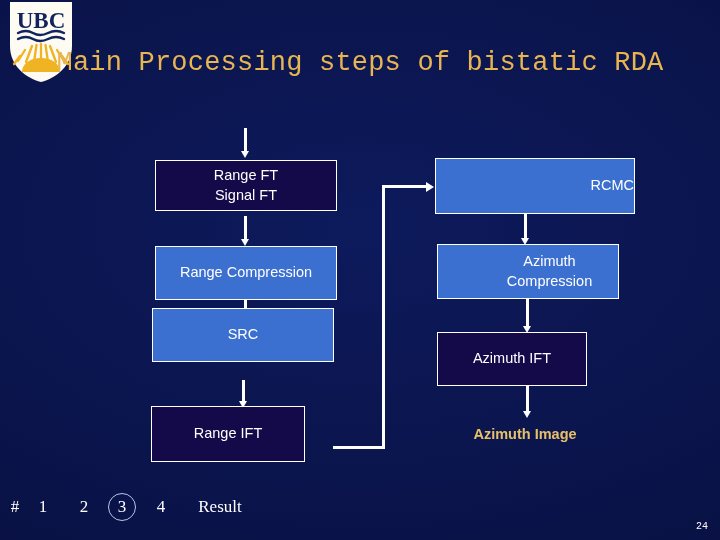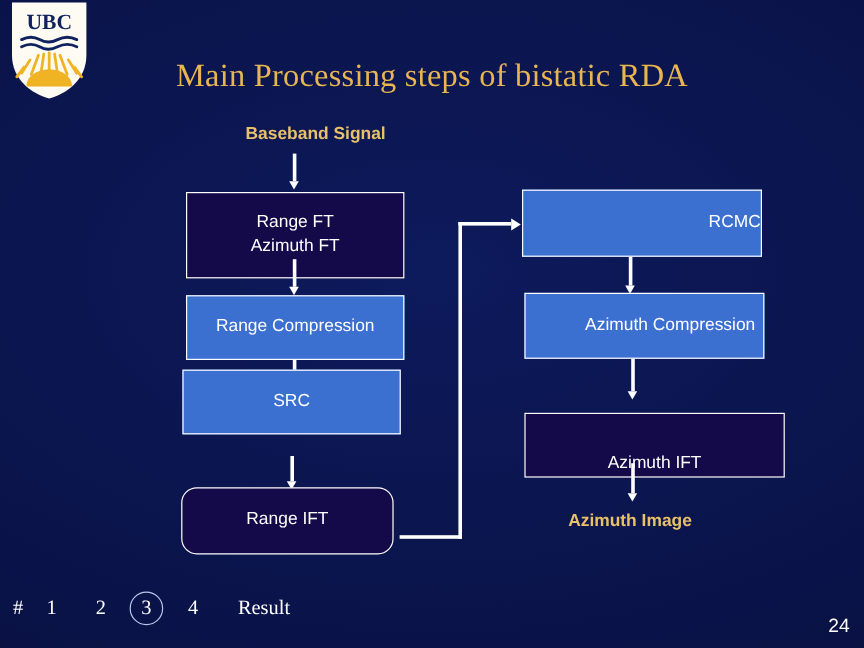--- a/index.html
+++ b/index.html
@@ -17,29 +17,29 @@
 
   
   #logo { position:absolute; left:8px; top:0px; width:66px; height:84px; }
   .shield {
     position:absolute; left:0; top:0; width:66px; height:84px;
   }
   .logo-text {
     position:absolute; left:0; top:8px; width:66px;
     text-align:center;
     font-family:"Liberation Serif", serif;
-    font-weight:bold; font-size:18px; letter-spacing:0px;
+    font-weight:bold; font-size:23px; letter-spacing:0px;
     color:#10235e;
   }
 
   
   #title {
     position:absolute; left:0; top:48px; width:720px;
     text-align:center;
-    font-family:Liberation Serif, serif;
+    font-family:Liberation Mono, monospace;
     font-size:27px;
     color:#e8b551;
     letter-spacing:0.2px;
   }
 
   
   .flow-label {
     position:absolute;
     font-family:"Liberation Sans", sans-serif;
     font-size:14.5px;
@@ -95,22 +95,22 @@
     white-space:nowrap;
   }
   .nav-ring {
     position:absolute;
     width:28px; height:28px;
     border:1.6px solid #b9c6ea;
     border-radius:50%;
   }
   #pagenum {
     position:absolute; right:12px; bottom:8px;
-    font-family:Liberation Sans, sans-serif;
-    font-size:16px; color:#ffffff;
+    font-family:Liberation Mono, monospace;
+    font-size:10px; color:#ffffff;
   }
 </style>
 </head>
 <body>
 
 <div id="slide">
 
   <div id="logo">
     <svg class="shield" viewBox="0 0 66 84">
       <path d="M2 2 H64 V46 C64 66 48 78 33 82 C18 78 2 66 2 46 Z" fill="#fdfbf2"></path>
@@ -129,31 +129,30 @@
         <path d="M28.5 45 L26 62"></path>
           <path d="M37.5 45 L40 62"></path>
       </g>
       <path d="M33 58 C44 58 52 64 52 72 H14 C14 64 22 58 33 58 Z" fill="#f0b323"></path>
     </svg>
     <div class="logo-text">UBC</div>
   </div>
 
   <div id="title">Main Processing steps of bistatic RDA</div>
 
-  <div class="flow-label" style="left:100px; top:104px; width:326px;">Baseband Signal</div>
 
   <div class="varrow" style="left:241px; top:128px; height:30px;">
     <div class="stem" style="height:23px;"></div>
     <div class="head" style="top:23px;"></div>
   </div>
 
-  <div class="box dark" style="left:155px; top:160px; width:182px; height:72px;">
+  <div class="box dark" style="left:155px; top:160px; width:182px; height:51px;">
     <div>
       <div>Range FT</div>
-      <div>Azimuth FT</div>
+      <div>Signal FT</div>
     </div>
   </div>
 
   <div class="varrow" style="left:241px; top:216px; height:30px;">
     <div class="stem" style="height:23px;"></div>
     <div class="head" style="top:23px;"></div>
   </div>
 
   <div class="box blue" style="left:155px; top:246px; width:182px; height:54px;">
     <span>Range Compression</span>
@@ -166,48 +165,48 @@
 
   <div class="box blue" style="left:152px; top:308px; width:182px; height:54px;">
     <span>SRC</span>
   </div>
 
   <div class="varrow" style="left:239px; top:380px; height:28px;">
     <div class="stem" style="height:21px;"></div>
     <div class="head" style="top:21px;"></div>
   </div>
 
-  <div class="box dark" style="left:151px; top:406px; width:177px; height:56px;border-radius:13px;">
+  <div class="box dark" style="left:151px; top:406px; width:154px; height:56px;">
     <span>Range IFT</span>
   </div>
 
   <div class="seg" style="left:333px; top:446px; width:52px; height:3px;"></div>
   <div class="seg" style="left:382px; top:185px; width:3px; height:264px;"></div>
   <div class="seg" style="left:382px; top:185px; width:44px; height:3px;"></div>
   <div class="harrow-head" style="left:426px; top:181.5px;"></div>
 
   <div class="box blue" style="left:435px; top:158px; width:200px; height:56px;justify-content:flex-end;">
     <span>RCMC</span>
   </div>
 
   <div class="varrow" style="left:521px; top:214px; height:31px;">
     <div class="stem" style="height:24px;"></div>
     <div class="head" style="top:24px;"></div>
   </div>
 
-  <div class="box blue" style="left:437px; top:244px; width:200px; height:55px;padding-left:43px;">
+  <div class="box blue" style="left:437px; top:244px; width:182px; height:55px;padding-left:43px;">
     <span>Azimuth Compression</span>
   </div>
 
   <div class="varrow" style="left:523px; top:299px; height:34px;">
     <div class="stem" style="height:27px;"></div>
     <div class="head" style="top:27px;"></div>
   </div>
 
-  <div class="box dark" style="left:437px; top:344px; width:217px; height:54px;align-items:flex-end;">
+  <div class="box dark" style="left:437px; top:332px; width:150px; height:54px;">
     <span>Azimuth IFT</span>
   </div>
 
   <div class="varrow" style="left:523px; top:386px; height:32px;">
     <div class="stem" style="height:25px;"></div>
     <div class="head" style="top:25px;"></div>
   </div>
 
   <div class="flow-label" style="left:380px; top:426px; width:290px;">Azimuth Image</div>
 

